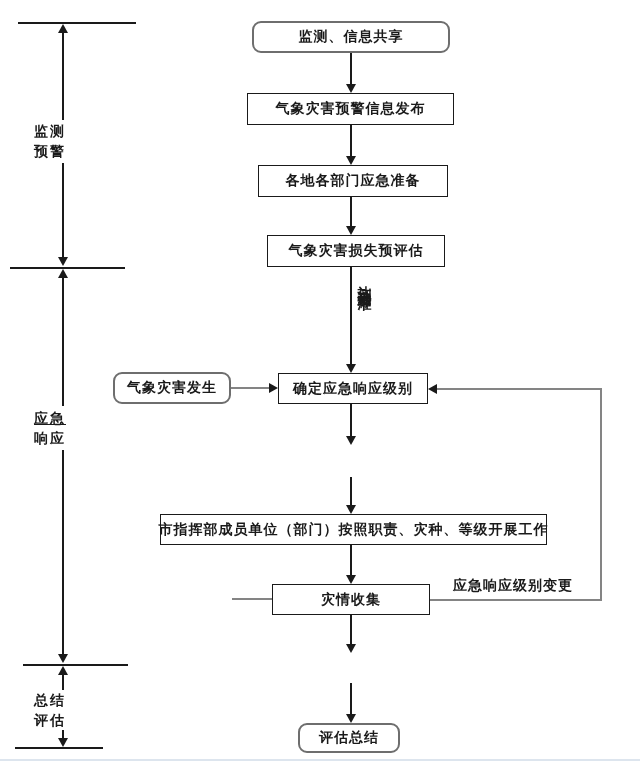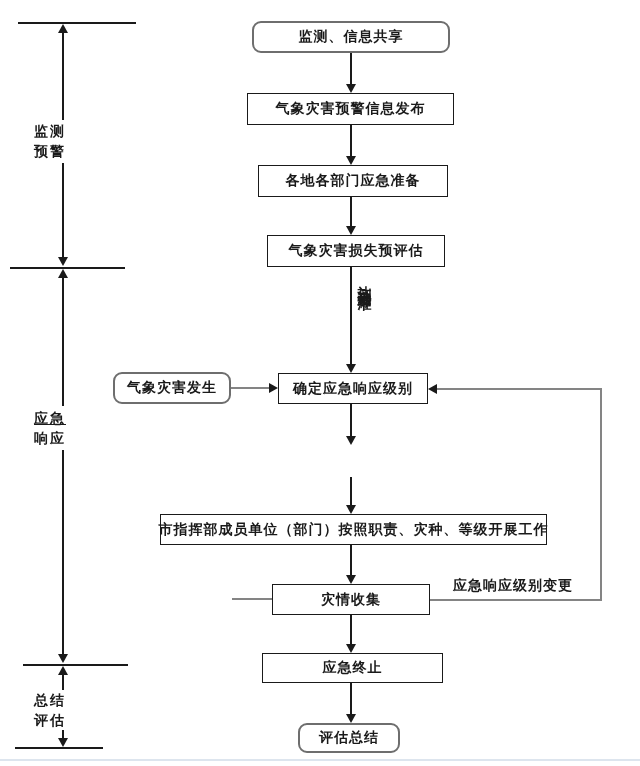--- a/index.html
+++ b/index.html
@@ -103,23 +103,20 @@
   </div>
   <div class="node" style="left:278px;top:373px;width:150px;height:31px;">
     <span>确定应急响应级别</span>
   </div>
   <div class="node" style="left:160px;top:514px;width:387px;height:31px;">
     <span>市指挥部成员单位（部门）按照职责、灾种、等级开展工作</span>
   </div>
   <div class="node" style="left:272px;top:584px;width:158px;height:31px;">
     <span>灾情收集</span>
   </div>
-  <div class="node" style="left:262px;top:653px;width:181px;height:30px;">
-    <span>应急终止</span>
-  </div>
   <div class="node rounded" style="left:298px;top:723px;width:102px;height:30px;">
     <span>评估总结</span>
   </div>
 
   <div class="vline" style="left:350px;top:53px;height:33px;"></div>
   <div class="ah ah-down" style="left:346px;top:84px;"></div>
 
   <div class="vline" style="left:350px;top:125px;height:33px;"></div>
   <div class="ah ah-down" style="left:346px;top:156px;"></div>
 

